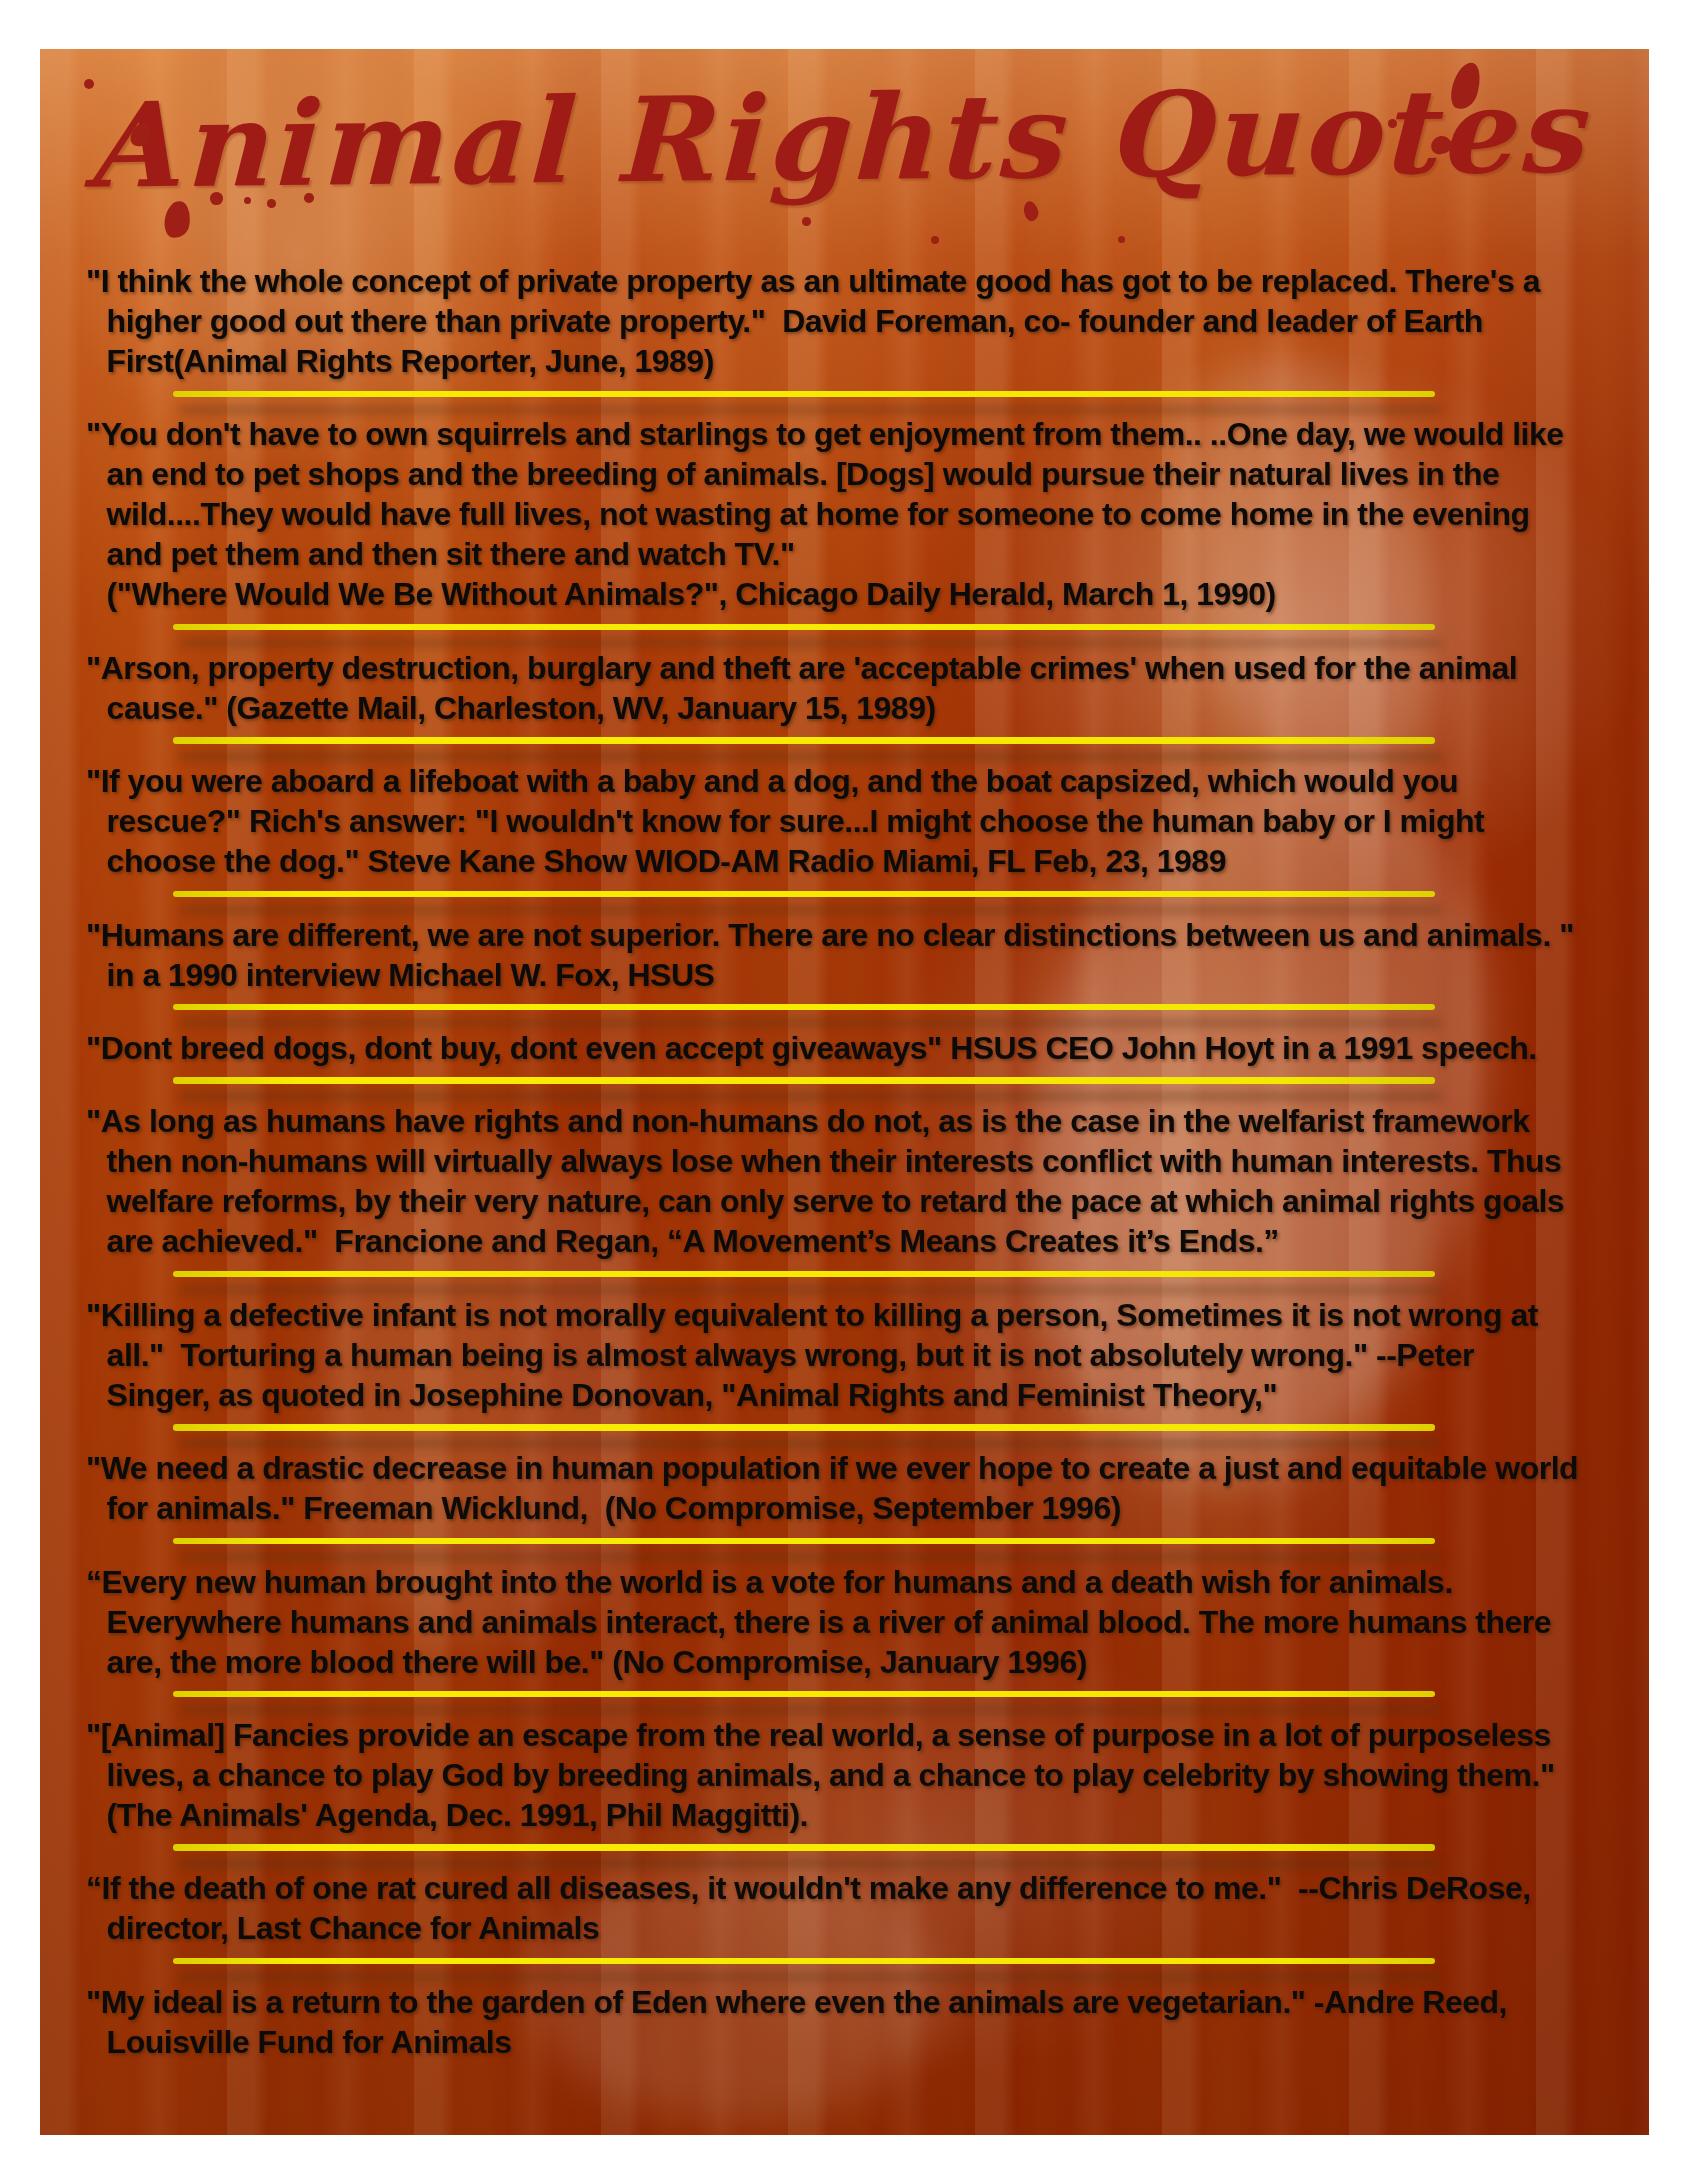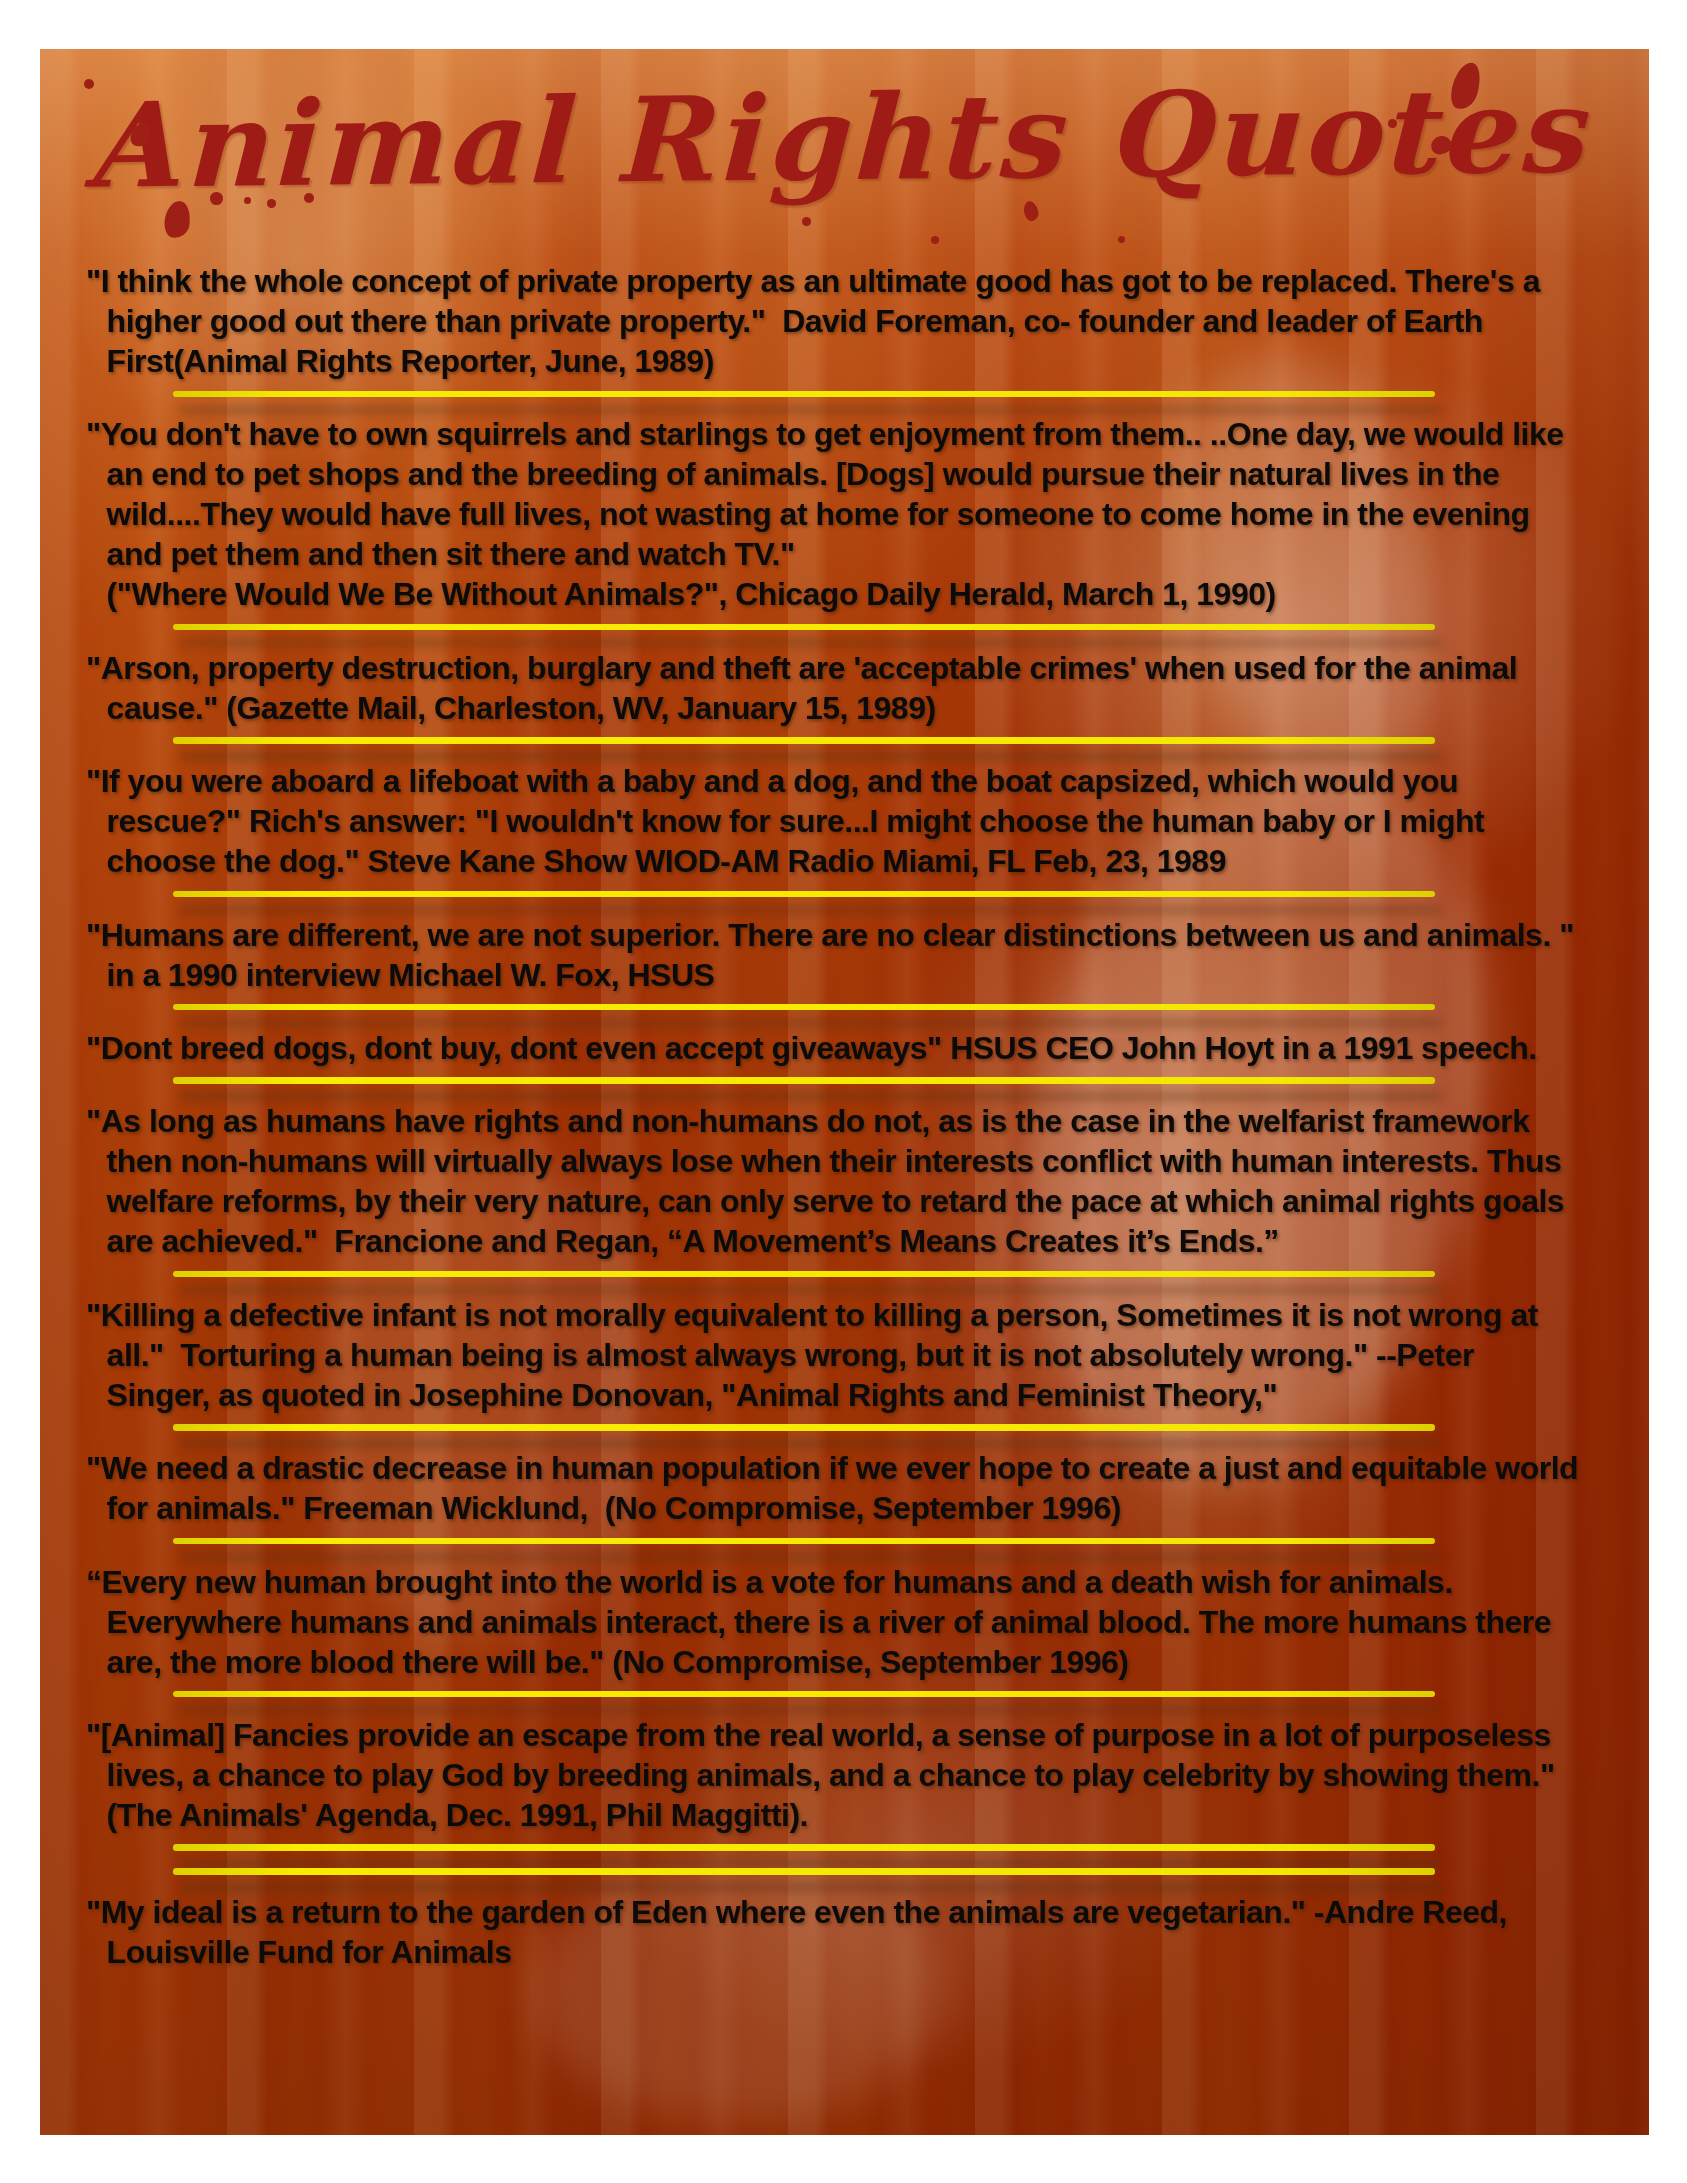--- a/index.html
+++ b/index.html
@@ -143,21 +143,22 @@
     <p class="quote">"Humans are different, we are not superior. There are no clear distinctions between us and animals. " in a 1990 interview Michael W. Fox, HSUS</p>
     <div class="divider"></div>
     <p class="quote">"Dont breed dogs, dont buy, dont even accept giveaways" HSUS CEO John Hoyt in a 1991 speech.</p>
     <div class="divider"></div>
     <p class="quote">"As long as humans have rights and non-humans do not, as is the case in the welfarist framework then non-humans will virtually always lose when their interests conflict with human interests. Thus welfare reforms, by their very nature, can only serve to retard the pace at which animal rights goals are achieved."  Francione and Regan, “A Movement’s Means Creates it’s Ends.”</p>
     <div class="divider"></div>
     <p class="quote">"Killing a defective infant is not morally equivalent to killing a person, Sometimes it is not wrong at all."  Torturing a human being is almost always wrong, but it is not absolutely wrong." --Peter Singer, as quoted in Josephine Donovan, "Animal Rights and Feminist Theory,"</p>
     <div class="divider"></div>
     <p class="quote">"We need a drastic decrease in human population if we ever hope to create a just and equitable world for animals." Freeman Wicklund,  (No Compromise, September 1996)</p>
     <div class="divider"></div>
-    <p class="quote">“Every new human brought into the world is a vote for humans and a death wish for animals. Everywhere humans and animals interact, there is a river of animal blood. The more humans there are, the more blood there will be." (No Compromise, September 1996)</p>
+    <p class="quote">“Every new human brought into the world is a vote for humans and a death wish for animals. Everywhere humans and animals interact, there is a river of animal blood. The more humans there are, the more blood there will be." (No Compromise, January 1996)</p>
     <div class="divider"></div>
     <p class="quote">"[Animal] Fancies provide an escape from the real world, a sense of purpose in a lot of purposeless lives, a chance to play God by breeding animals, and a chance to play celebrity by showing them." (The Animals' Agenda, Dec. 1991, Phil Maggitti).</p>
     <div class="divider"></div>
+    <p class="quote">“If the death of one rat cured all diseases, it wouldn't make any difference to me."  --Chris DeRose, director, Last Chance for Animals</p>
     <div class="divider"></div>
     <p class="quote">"My ideal is a return to the garden of Eden where even the animals are vegetarian." -Andre Reed, Louisville Fund for Animals</p>
   </div>
 </div>
 
 
 </body></html>

